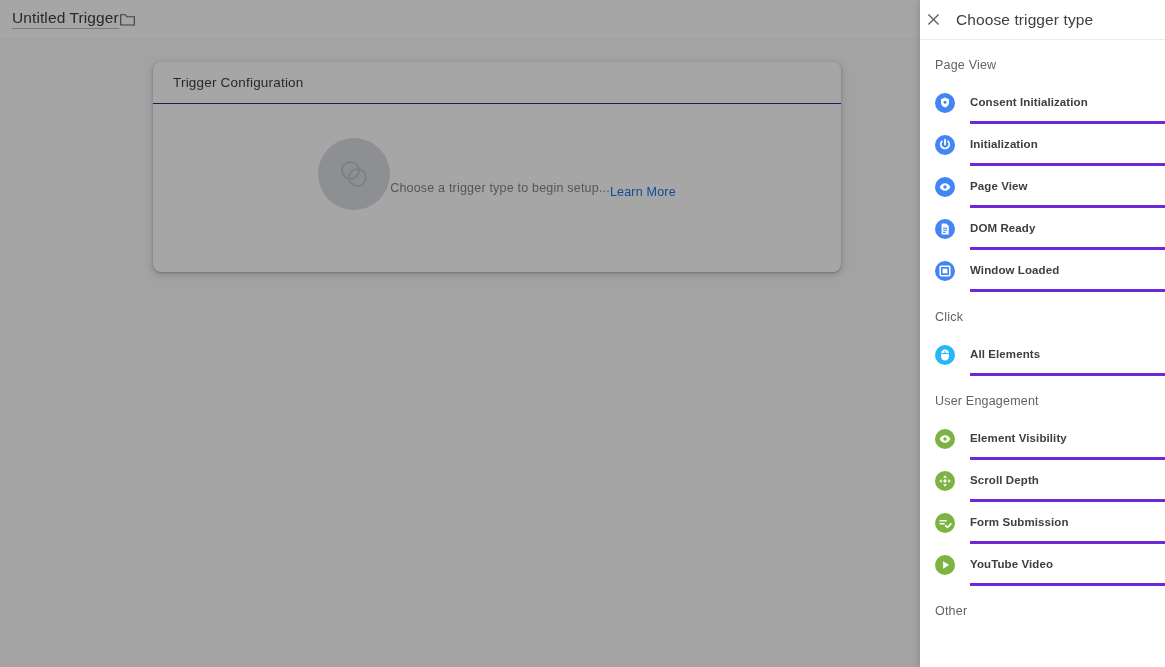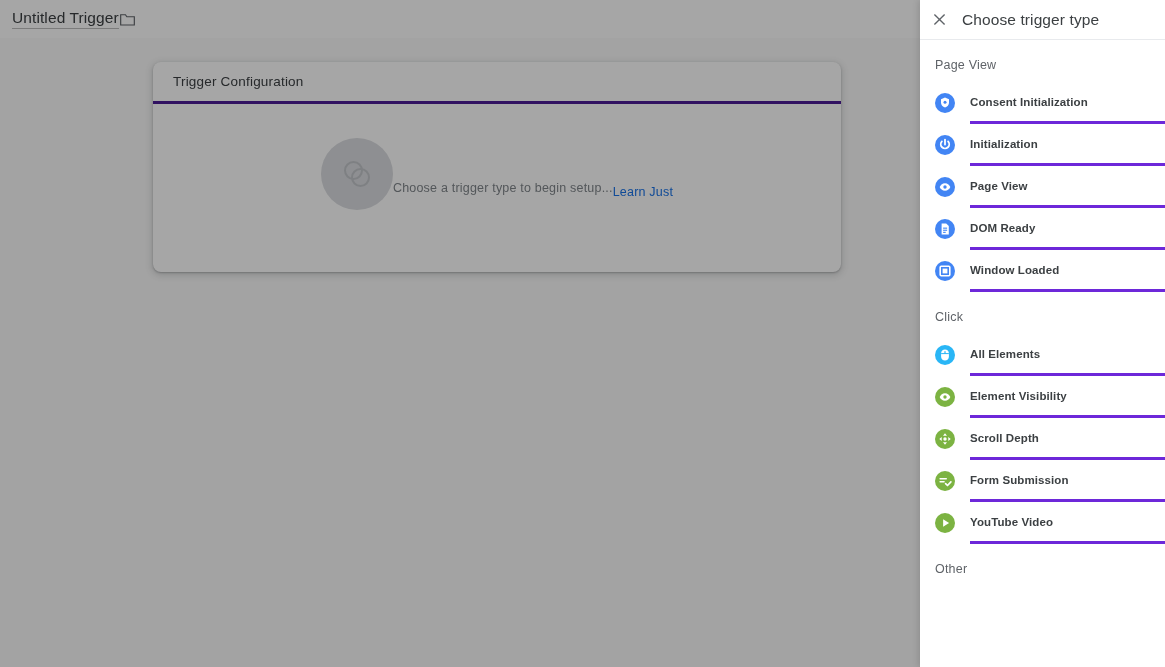--- a/index.html
+++ b/index.html
@@ -32,21 +32,21 @@
 
   .config-card {
     position: absolute; left: 153px; top: 24px;
     width: 688px; height: 210px;
     background: #ffffff;
     border-radius: 8px;
     box-shadow: 0 1px 2px rgba(60,64,67,0.30), 0 2px 6px 2px rgba(60,64,67,0.15);
     overflow: hidden;
   }
   .card-header {
-    height: 42px; border-bottom: 3px solid #4c1d95;
+    height: 42px; border-bottom: 1px solid #4c1d95;
     display: flex; align-items: center; padding-left: 20px;
   }
   .card-header-title { font-size: 13.5px; color: #3c4043; letter-spacing: .2px; }
   .card-body {
     height: 167px; display: flex; flex-direction: row;
     align-items: center; justify-content: center;
   }
   .placeholder-circle {
     width: 72px; height: 72px; border-radius: 50%;
     background: #dadce0;
@@ -68,21 +68,21 @@
 
   
   .side-panel {
     position: absolute; right: 0; top: 0; width: 245px; height: 667px;
     background: #ffffff; z-index: 30;
     overflow: hidden;
     box-shadow: -2px 0 6px rgba(0,0,0,0.12);
   }
   .panel-header {
     height: 40px; display: flex; align-items: center; gap: 14px;
-    padding-left: 11px; border-bottom: 1px solid #e8eaed;
+    padding-left: 5px; border-bottom: 1px solid #e8eaed;
   }
   .close-icon { width: 17px; height: 17px; display: block; cursor: pointer; }
   .panel-title { font-size: 15.5px; color: #3c4043; letter-spacing: .1px; }
 
   .panel-body { height: 627px; overflow: hidden; }
   .section-header {
     font-size: 12.5px; color: #5f6368; letter-spacing: .2px;
     padding: 18px 0 10px 15px;
   }
   .trigger-row {
@@ -119,21 +119,21 @@
         <span class="card-header-title">Trigger Configuration</span>
       </div>
       <div class="card-body">
         <div class="placeholder-circle">
           <svg width="34" height="34" viewBox="0 0 34 34" fill="none" stroke="#c2c5c9" stroke-width="2">
             <circle cx="13.5" cy="13.5" r="8.5"></circle>
             <circle cx="20.5" cy="20.5" r="8.5"></circle>
           </svg>
         </div>
         <div class="empty-text">Choose a trigger type to begin setup...</div>
-        <a class="learn-more" href="#">Learn Just</a>
+        <a class="learn-more" href="#">Learn More</a>
       </div>
     </div>
   </div>
 
   <div class="scrim"></div>
 
   <div class="side-panel">
     <div class="panel-header">
       <span>
         <svg class="close-icon" viewBox="0 0 20 20" stroke="#5f6368" stroke-width="1.6">
@@ -207,20 +207,21 @@
                 <circle cx="10" cy="10" r="10" fill="#29B6F6"></circle>
                 <path d="M10 4.4c2.2 0 3.9 1.7 3.9 3.8v3.6c0 2.1-1.7 3.8-3.9 3.8s-3.9-1.7-3.9-3.8V8.2c0-2.1 1.7-3.8 3.9-3.8z" fill="#fff"></path>
                 <rect x="9.4" y="6.2" width="1.2" height="2.6" fill="#29B6F6"></rect>
                 <path d="M6.1 8.6h7.8" stroke="#29B6F6" stroke-width="1"></path>
               </svg>
             </span>
             <span class="row-label">All Elements</span>
           </div>
         </div>
         <div class="trigger-group">
+          <div class="section-header">User Engagement</div>
           <div class="trigger-row">
             <span>
               <svg class="row-icon" viewBox="0 0 20 20">
                 <circle cx="10" cy="10" r="10" fill="#7CB342"></circle>
                 <path d="M10 6.2c-2.6 0-4.6 1.9-5.3 3.8.7 1.9 2.7 3.8 5.3 3.8s4.6-1.9 5.3-3.8C14.6 8.1 12.6 6.2 10 6.2z" fill="#fff"></path>
                 <circle cx="10" cy="10" r="1.7" fill="#7CB342"></circle>
               </svg>
             </span>
             <span class="row-label">Element Visibility</span>
           </div>

